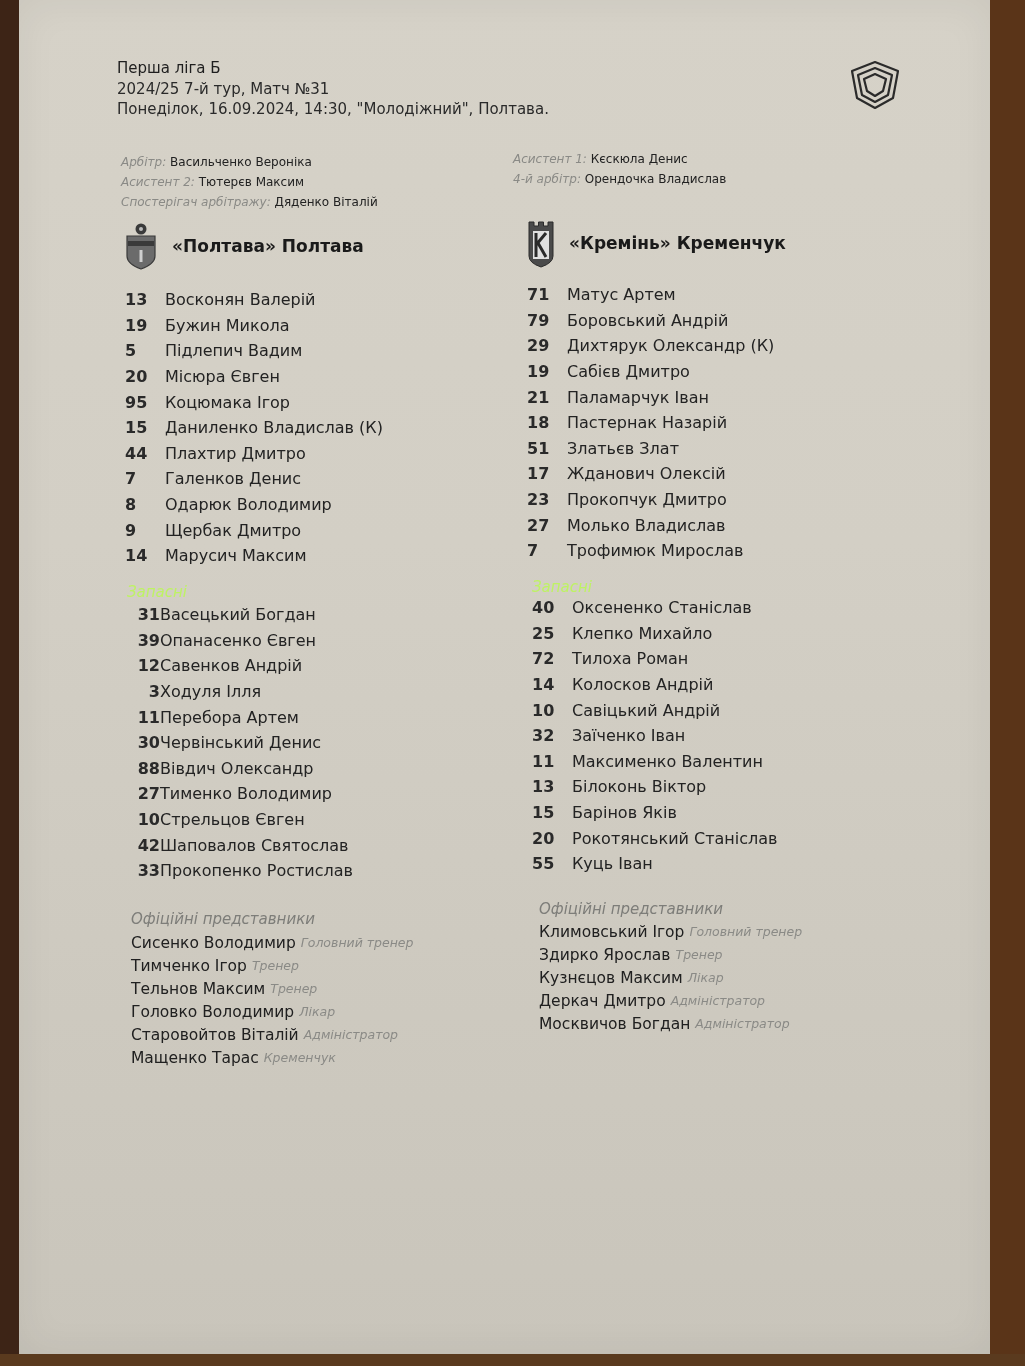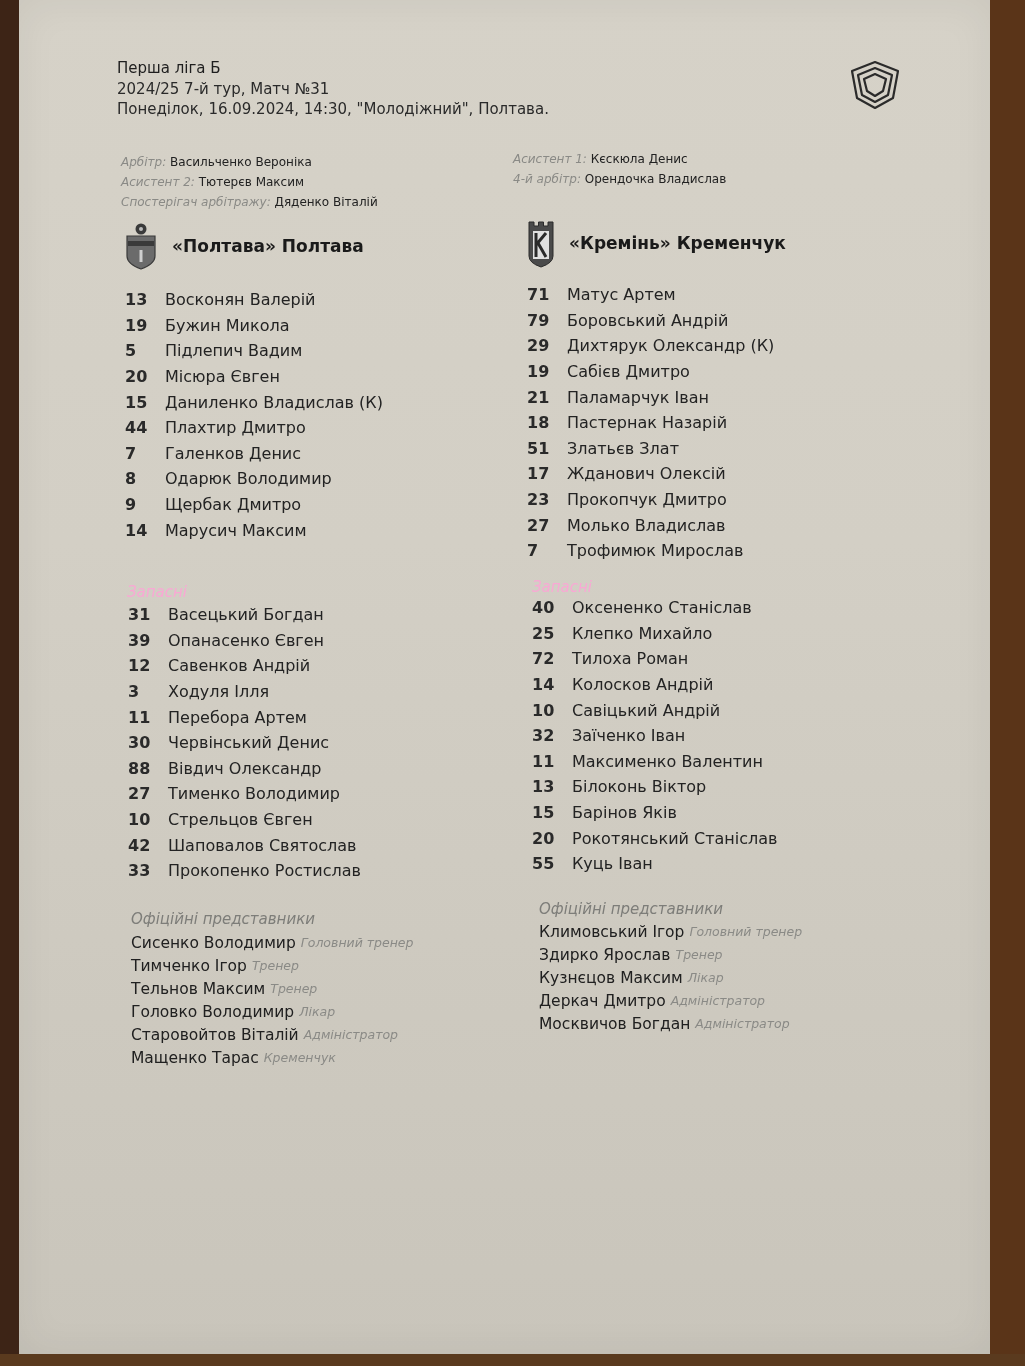--- a/index.html
+++ b/index.html
@@ -23,21 +23,21 @@
   .hdr-l2 { left:117px; top:100px; }
   .league-logo { left:849px; top:60px; width:52px; height:50px; }
   .off-row { font-size:12px; color:#222; white-space:nowrap; }
   .off-label { font-style:italic; color:#8a8a86; }
   .team-head { display:flex; align-items:center; }
   .team-name { font-size:17px; font-weight:bold; color:#1a1a1a; margin-left:14px;text-align:center; }
   .crest { width:34px; height:48px; }
   .plist { }
   .prow { display:flex; font-size:16px; color:#232323; height:25.6px; align-items:center; white-space:nowrap; }
   .pnum { width:40px; font-weight:bold; color:#2a2a2a; }
-  .subs-label { font-size:15px; font-style:italic; color:#f9a8d4; }
+  .subs-label { font-size:15px; font-style:italic; color:#bef264; }
   .reps-label { font-size:15px; font-style:italic; color:#7d7d79; }
   .rrow { font-size:15.5px; color:#202020; height:23px; display:flex; align-items:center; white-space:nowrap; }
   .role { font-size:12.5px; font-style:italic; color:#8a8a86; margin-left:5px; }
 </style>
 </head>
 <body>
 
 <div class="wood-left"></div>
 <div class="wood-right"></div>
 <div class="wood-bottom"></div>
@@ -106,20 +106,24 @@
     </div>
   <div class="prow">
       <span class="pnum">5</span>
       <span>Підлепич Вадим</span>
     </div>
   <div class="prow">
       <span class="pnum">20</span>
       <span>Місюра Євген</span>
     </div>
   <div class="prow">
+      <span class="pnum">95</span>
+      <span>Коцюмака Ігор</span>
+    </div>
+  <div class="prow">
       <span class="pnum">15</span>
       <span>Даниленко Владислав (К)</span>
     </div>
   <div class="prow">
       <span class="pnum">44</span>
       <span>Плахтир Дмитро</span>
     </div>
   <div class="prow">
       <span class="pnum">7</span>
       <span>Галенков Денис</span>
@@ -133,21 +137,21 @@
       <span>Щербак Дмитро</span>
     </div>
   <div class="prow">
       <span class="pnum">14</span>
       <span>Марусич Максим</span>
     </div>
 </div>
 
 <div class="abs subs-label" style="left:127px; top:583px;">Запасні</div>
 
-<div class="abs plist" style="left:128px; top:602px;">
+<div class="abs plist" style="left:120px; top:602px;text-align:right;">
   <div class="prow">
       <span class="pnum">31</span>
       <span>Васецький Богдан</span>
     </div>
   <div class="prow">
       <span class="pnum">39</span>
       <span>Опанасенко Євген</span>
     </div>
   <div class="prow">
       <span class="pnum">12</span>

